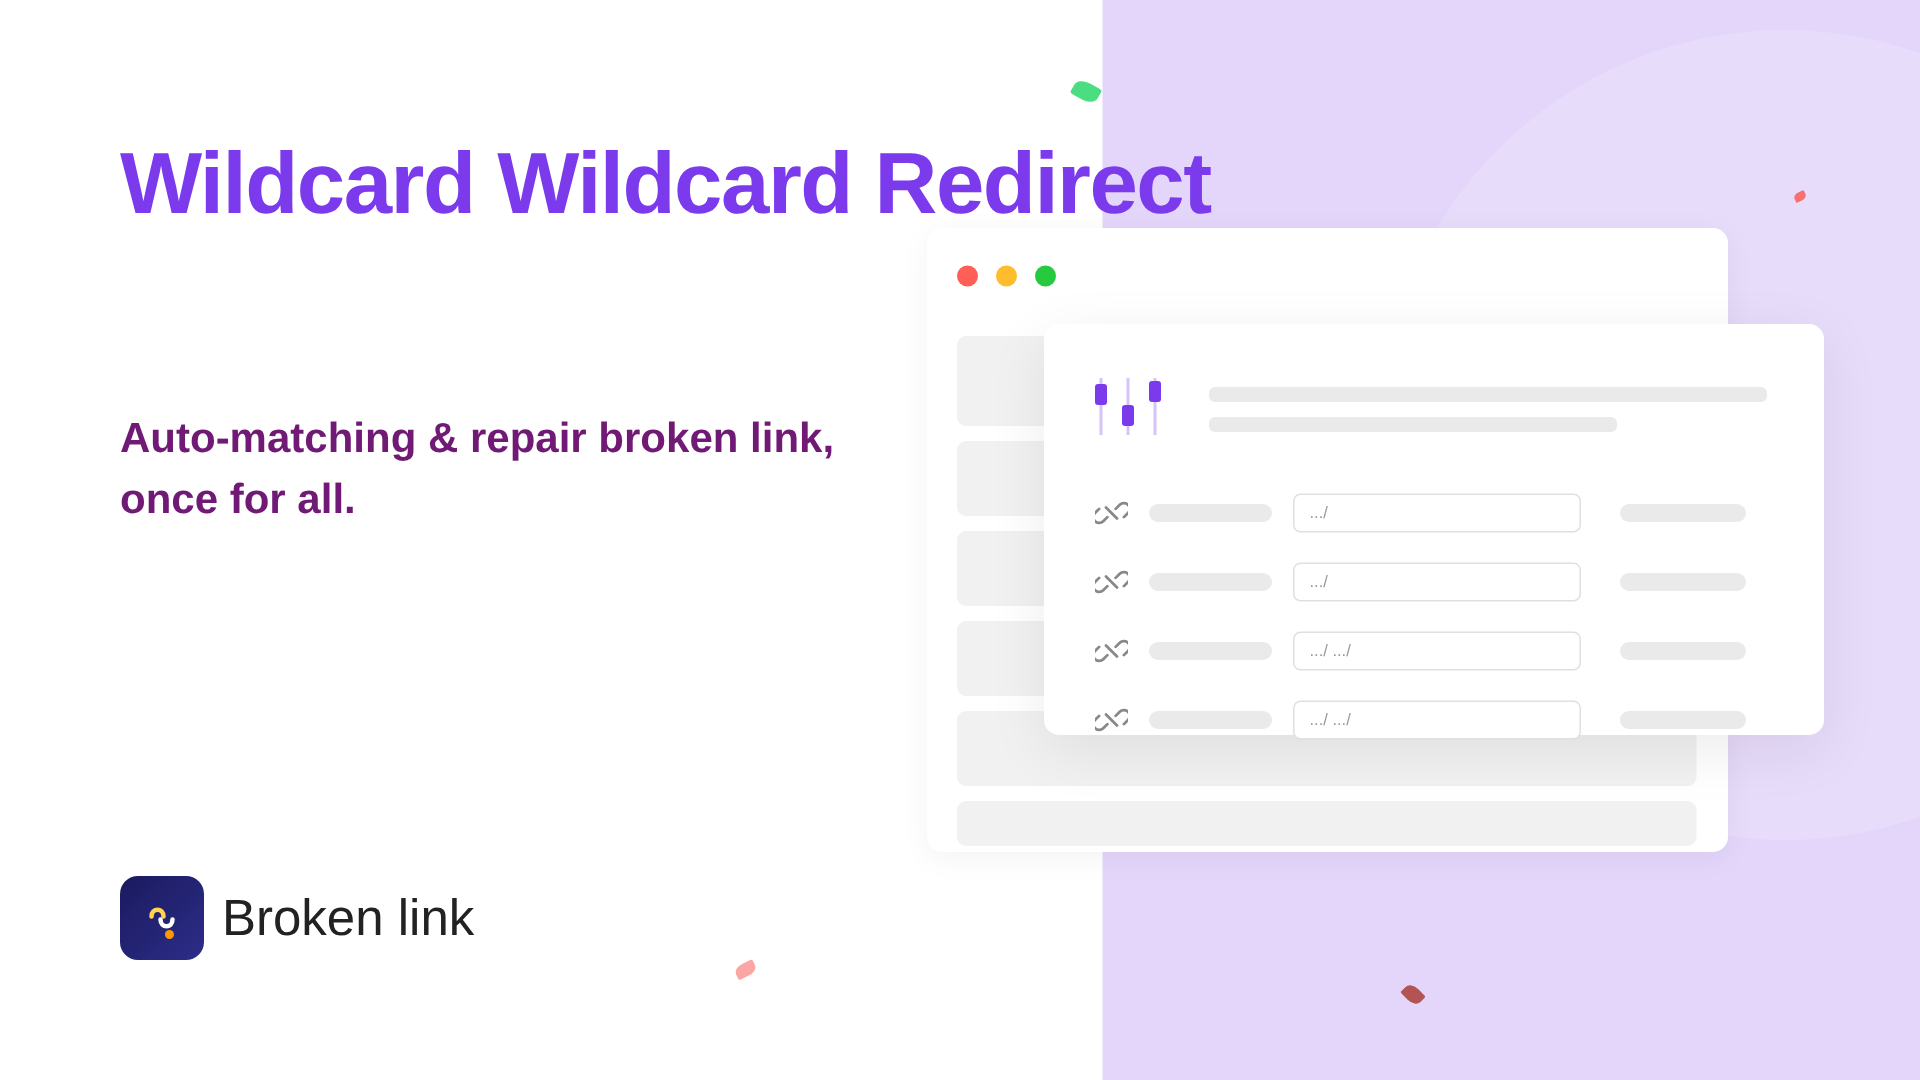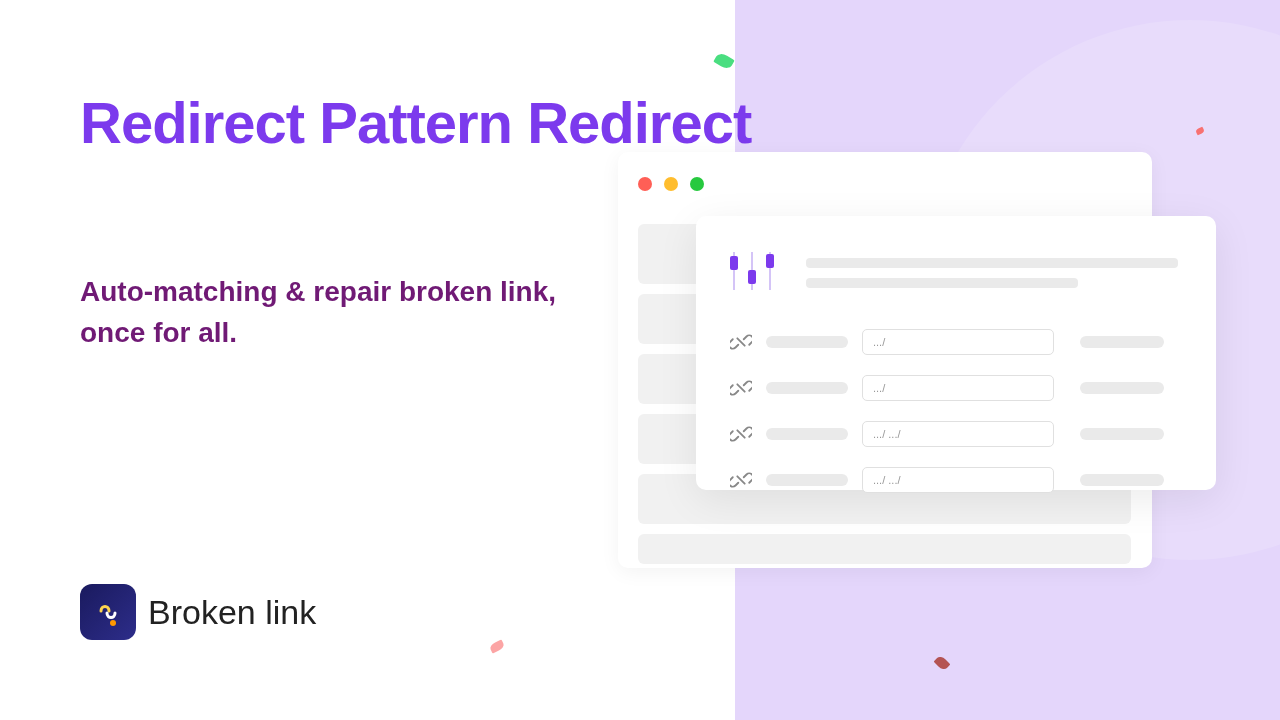--- a/index.html
+++ b/index.html
@@ -225,21 +225,21 @@
 
 <div class="right-bg">
   <div class="big-circle"></div>
 </div>
 
 <div class="accent-leaf leaf1"></div>
 <div class="accent-leaf leaf2"></div>
 <div class="accent-leaf leaf3"></div>
 <div class="accent-leaf leaf4"></div>
 
-<h1 class="main-title">Redirect Pattern Redirect</h1>
+<h1 class="main-title">Wildcard Wildcard Redirect</h1>
 <p class="sub-title">Auto-matching &amp; repair broken link, once for all.</p>
 
 <div class="logo-area">
   <div class="logo-icon">
     <svg width="38" height="38" viewBox="0 0 38 38">
       <path d="M12 18 C12 12, 20 12, 20 18" stroke="#ffd54f" stroke-width="3" fill="none" stroke-linecap="round"></path>
       <path d="M18 20 C18 26, 26 26, 26 20" stroke="#fff" stroke-width="3" fill="none" stroke-linecap="round"></path>
       <circle cx="24" cy="30" r="3" fill="#ff9800"></circle>
     </svg>
   </div>

